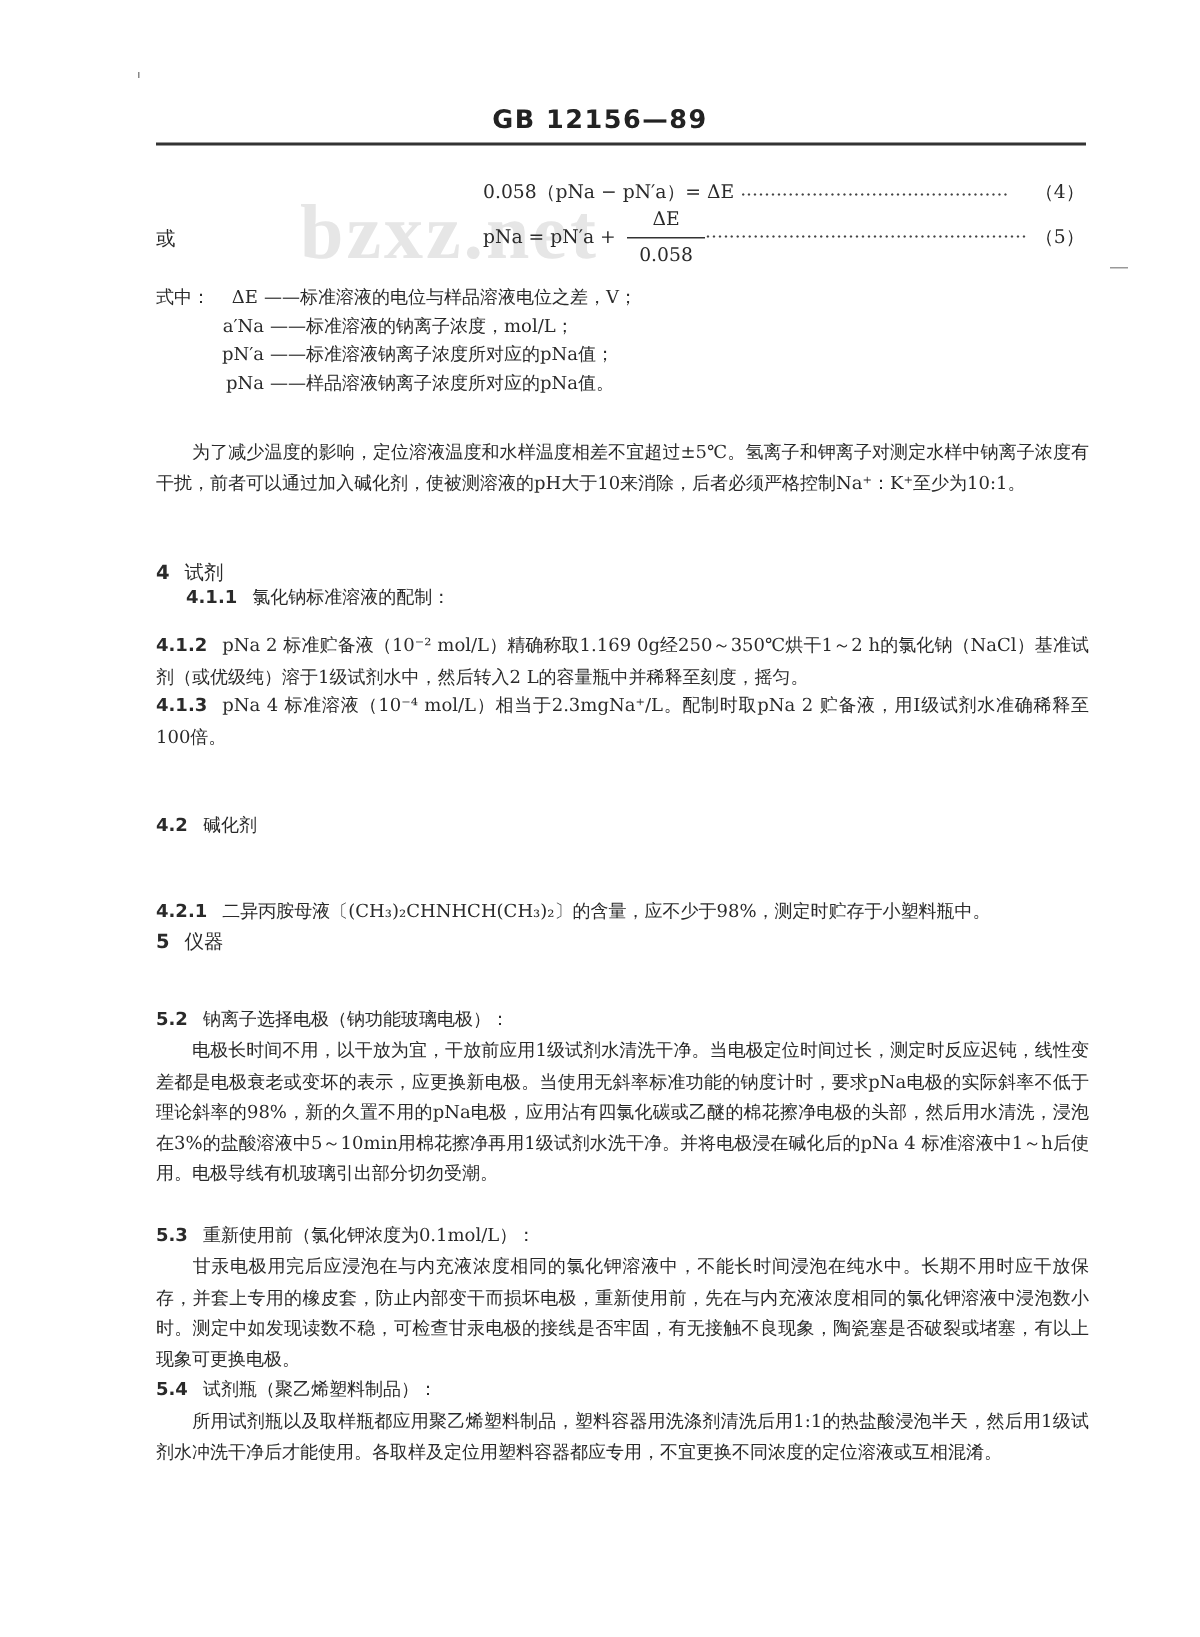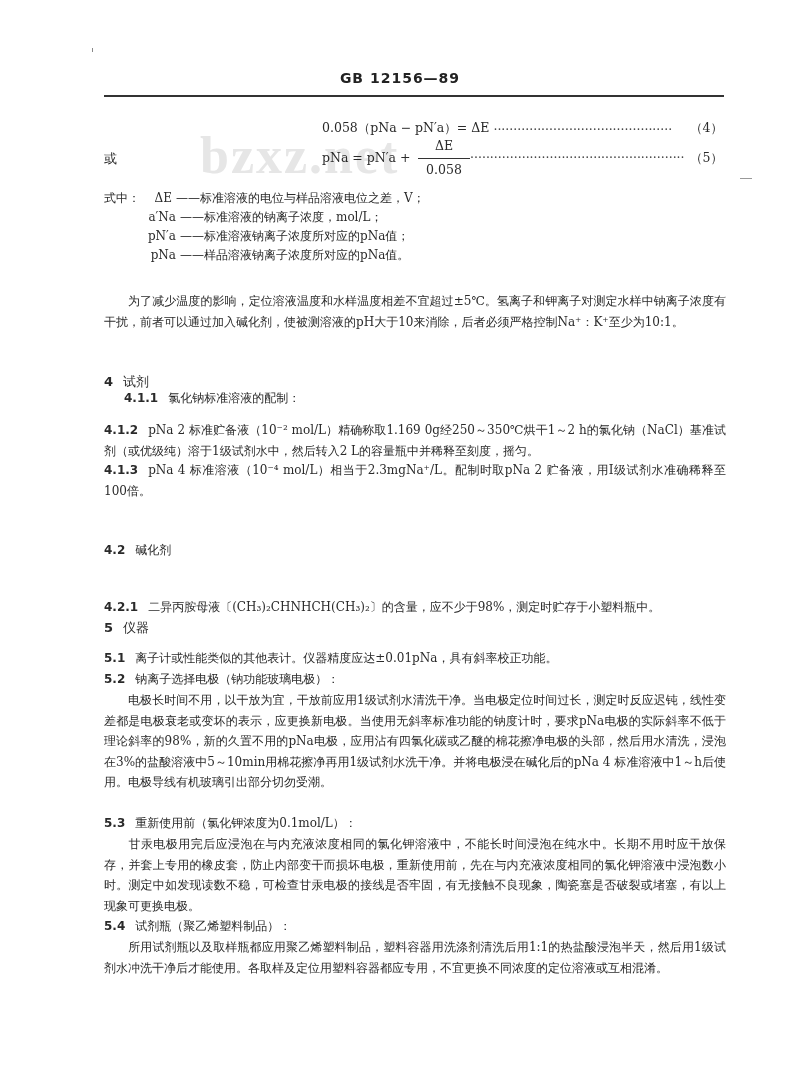--- a/index.html
+++ b/index.html
@@ -2,21 +2,21 @@
 <html><head>
 <meta charset="utf-8">
 <style>
   html, body { margin:0; padding:0; }
   body {
     width:800px; height:1091px; background:#ffffff; position:relative; overflow:hidden;
     font-family:"DejaVu Serif", "Liberation Serif", serif; color:#2a2a2a;
   }
   .header {
     position:absolute; left:0; top:70px; width:800px; text-align:center;
-    font-family:"DejaVu Sans", sans-serif; font-weight:bold; font-size:14px; letter-spacing:1px; color:#222;
+    font-family:"DejaVu Sans", sans-serif; font-weight:bold; font-size:17px; letter-spacing:1px; color:#222;
   }
   .header-rule {
     position:absolute; left:104px; top:95px; width:620px; height:2px; background:#333;
   }
   .speck { position:absolute; background:#888; }
   .watermark {
     position:absolute; left:200px; top:130px; font-family:Liberation Serif, serif;
     font-weight:bold; font-size:52px; color:#e6e6e6; letter-spacing:2px; line-height:1; z-index:0;
   }
   .content { position:absolute; left:0; top:0; width:800px; height:1091px; z-index:1; }
@@ -107,23 +107,20 @@
     <span class="num">4.2</span><span>碱化剂</span>
   </div>
   <div class="para" style="top:561px;margin-top:36px;">
     <span class="num">4.2.1</span><span>二异丙胺母液〔(CH₃)₂CHNHCH(CH₃)₂〕的含量，应不少于98%，测定时贮存于小塑料瓶中。</span>
   </div>
 
   <div class="sec-title" style="top:619px;">
     <b>5</b><span>仪器</span>
   </div>
 
-  <div class="para" style="top:648px;">
-    <span class="num">5.1</span><span>离子计或性能类似的其他表计。仪器精度应达±0.01pNa，具有斜率校正功能。</span>
-  </div>
   <div class="para" style="top:669px;">
     <span class="num">5.2</span><span>钠离子选择电极（钠功能玻璃电极）：</span>
   </div>
   <div class="para" style="top:690px;">
     <span class="indent"></span><span>电极长时间不用，以干放为宜，干放前应用1级试剂水清洗干净。当电极定位时间过长，测定时反应迟钝，线性变差都是电极衰老或变坏的表示，应更换新电极。当使用无斜率标准功能的钠度计时，要求pNa电极的实际斜率不低于理论斜率的98%，新的久置不用的pNa电极，应用沾有四氯化碳或乙醚的棉花擦净电极的头部，然后用水清洗，浸泡在3%的盐酸溶液中5～10min用棉花擦净再用1级试剂水洗干净。并将电极浸在碱化后的pNa 4 标准溶液中1～h后使用。电极导线有机玻璃引出部分切勿受潮。</span>
   </div>
   <div class="para" style="top:813px;">
     <span class="num">5.3</span><span>重新使用前（氯化钾浓度为0.1mol/L）：</span>
   </div>
   <div class="para" style="top:834px;">

